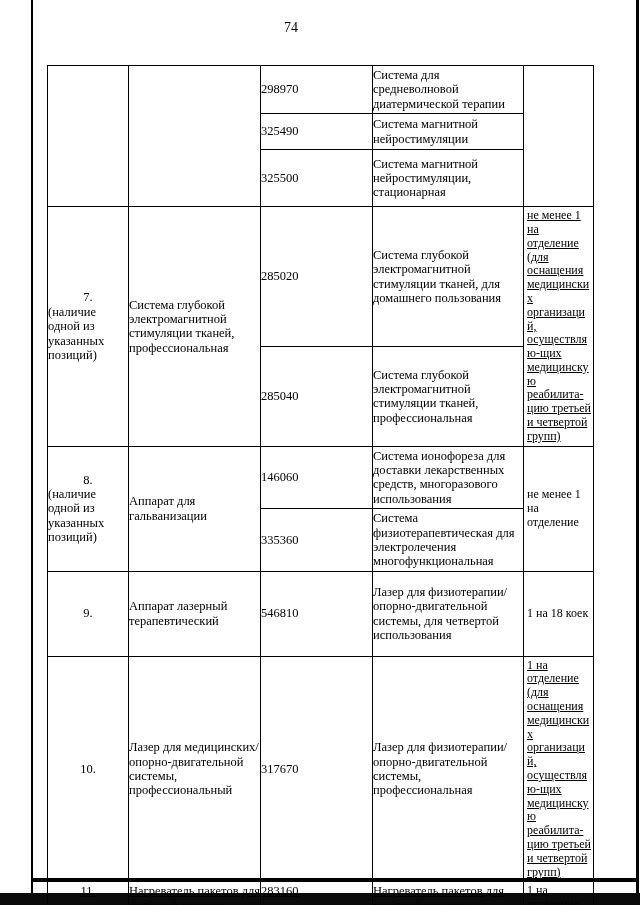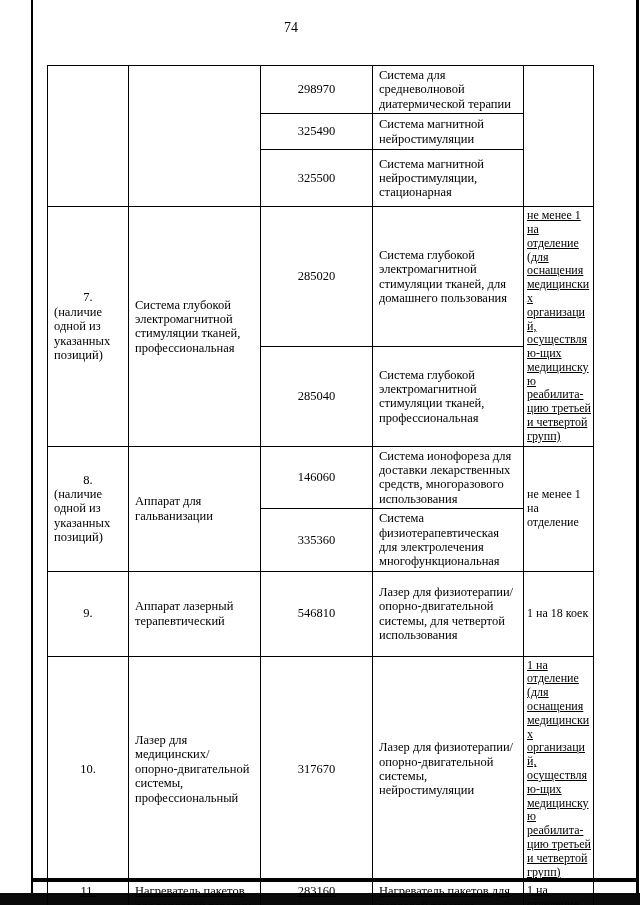--- a/index.html
+++ b/index.html
@@ -24,28 +24,28 @@
   table.doc {
     position:absolute; left:47px; top:65px;
     width:546px;
     border-collapse:collapse;
     table-layout:fixed;
     font-size:12.5px;
     line-height:1.15;
   }
   td {
     border:1px solid #000;
-    padding:2px 6px;
+    padding:2px 0;
     vertical-align:middle;
     overflow:hidden;
     word-wrap:break-word;
   }
   .c1 { text-align:left; }
   .c1 .num { text-align:center; }
-  .c3 { text-align:center; }
+  .c3 { }
   .c4 { text-align:left; }
   .c5 { font-size:12px; padding:2px 2px 2px 3px; }
   .top { vertical-align:top;text-decoration:underline; }
 </style>
 </head>
 <body>
 
 <div class="scan-edge-left"></div>
 <div class="scan-edge-right"></div>
 <div class="scan-hline"></div>
@@ -118,21 +118,21 @@
       <td class="c4">Лазер для физиотерапии/опорно-двигательной системы, для четвертой использования</td>
       <td class="c5">1 на 18 коек</td>
     </tr>
 
     <tr style="height:195px">
       <td class="c1">
         <div class="num">10.</div>
       </td>
       <td class="c2">Лазер для медицинских/ опорно-двигательной системы, профессиональный</td>
       <td class="c3">317670</td>
-      <td class="c4">Лазер для физиотерапии/опорно-двигательной системы, нейростимуляции</td>
+      <td class="c4">Лазер для физиотерапии/опорно-двигательной системы, профессиональная</td>
       <td class="c5 top">1 на отделение (для оснащения медицинских организаций, осуществляю-щих медицинскую реабилита-цию третьей и четвертой групп)</td>
     </tr>
 
     <tr style="height:80px">
       <td class="c1 top">
         <div class="num">11.</div>
       </td>
       <td class="c2 top">Нагреватель пакетов для тепловой терапии</td>
       <td class="c3 top">283160</td>
       <td class="c4 top">Нагреватель пакетов для тепловой терапии</td>

